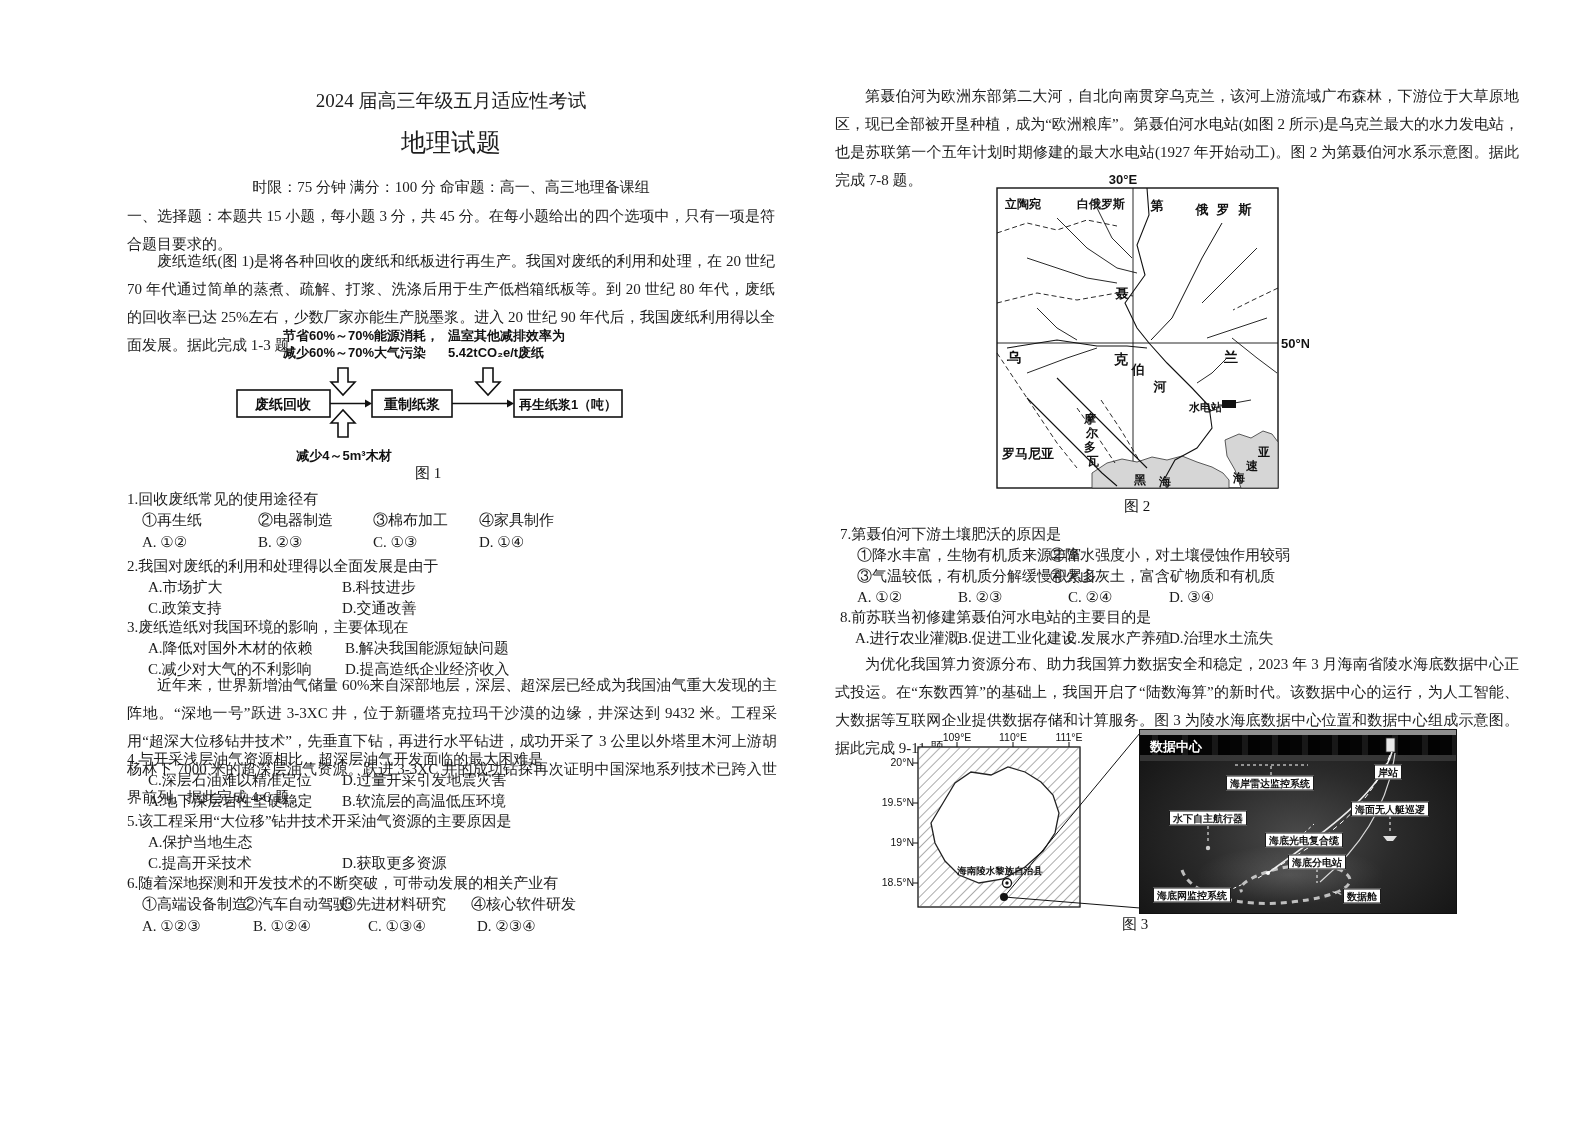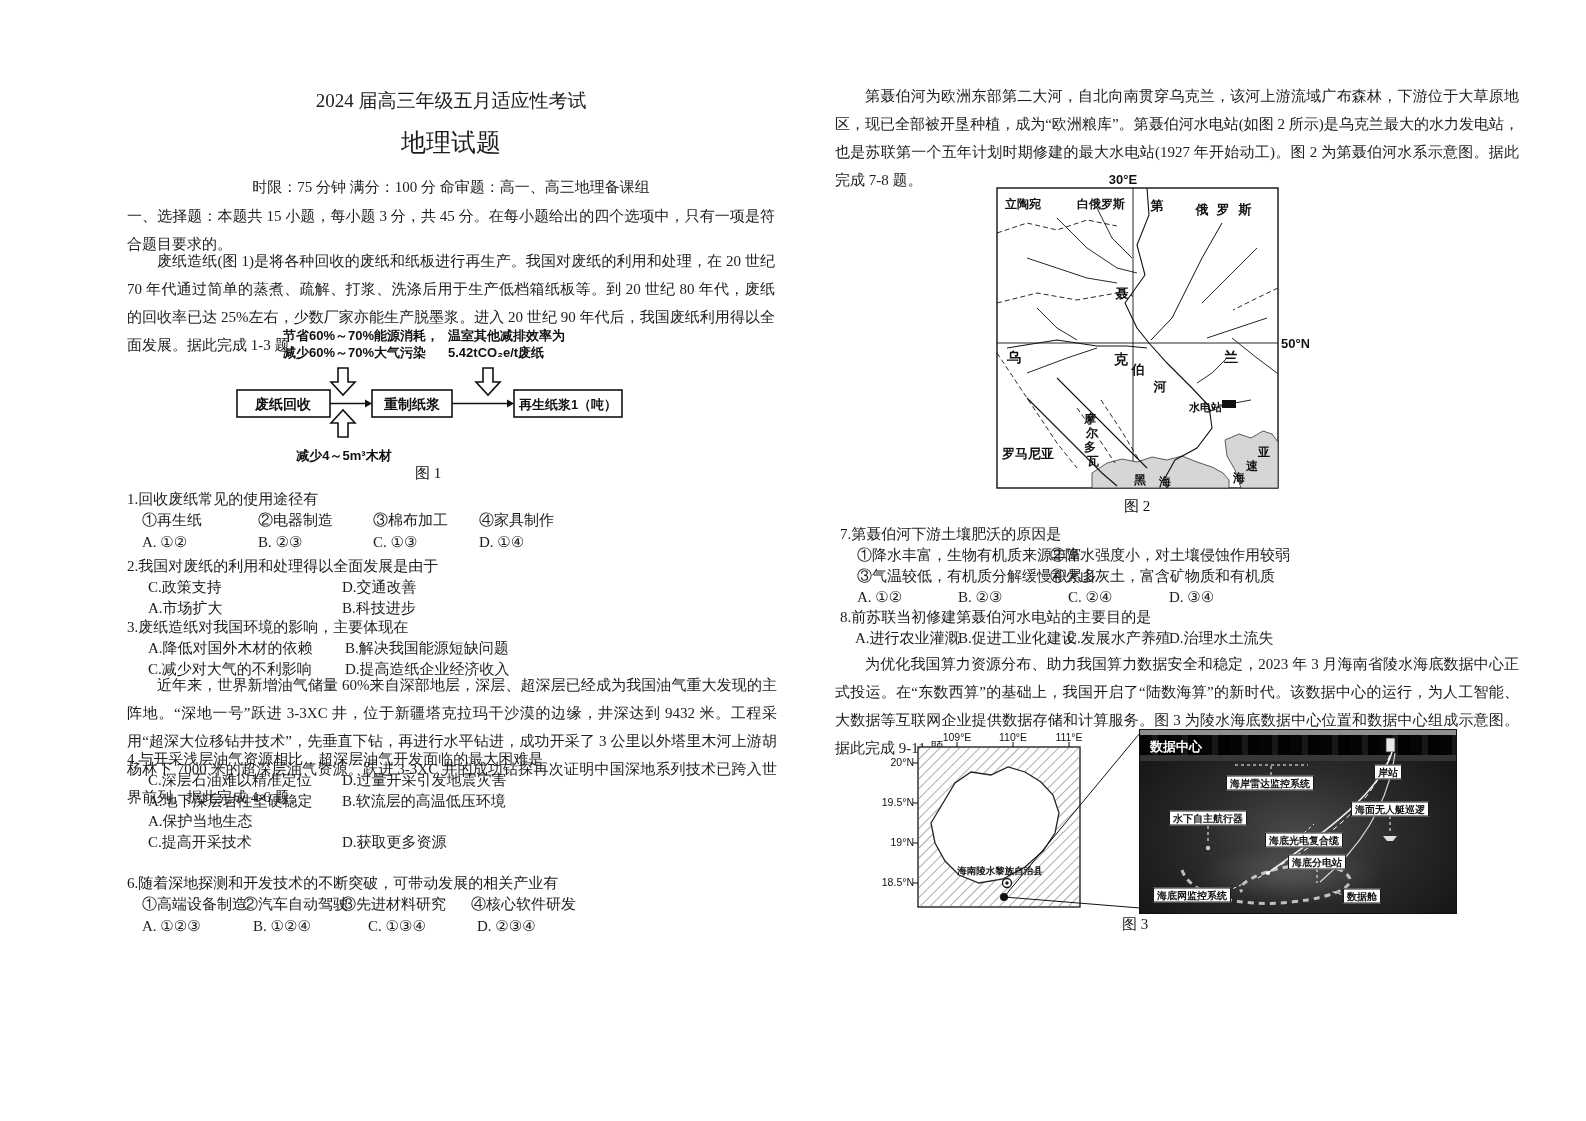--- a/index.html
+++ b/index.html
@@ -77,26 +77,26 @@
     <span class="cell">A. ①②</span>
     <span class="cell">B. ②③</span>
     <span class="cell">C. ①③</span>
     <span class="cell">D. ①④</span>
   </div>
 </div>
 
 <div class="abs qblock" style="left:127px;top:556px;width:648px;">
   <div class="qstem">2.我国对废纸的利用和处理得以全面发展是由于</div>
   <div class="row2" style="padding-left:21px;grid-template-columns:194px auto;height:21px;">
+    <span class="cell">A.市场扩大</span>
+    <span class="cell">B.科技进步</span>
+  </div>
+  <div class="row2" style="padding-left:21px;grid-template-columns:194px auto;height:21px;">
     <span class="cell">C.政策支持</span>
     <span class="cell">D.交通改善</span>
-  </div>
-  <div class="row2" style="padding-left:21px;grid-template-columns:194px auto;height:21px;">
-    <span class="cell">A.市场扩大</span>
-    <span class="cell">B.科技进步</span>
   </div>
 </div>
 
 <div class="abs qblock" style="left:127px;top:617px;width:648px;">
   <div class="qstem">3.废纸造纸对我国环境的影响，主要体现在</div>
   <div class="row2" style="padding-left:21px;grid-template-columns:197px auto;height:21px;">
     <span class="cell">A.降低对国外木材的依赖</span>
     <span class="cell">B.解决我国能源短缺问题</span>
   </div>
   <div class="row2" style="padding-left:21px;grid-template-columns:197px auto;height:21px;">
@@ -113,20 +113,21 @@
     <span class="cell">C.深层石油难以精准定位</span>
     <span class="cell">D.过量开采引发地震灾害</span>
   </div>
   <div class="row2" style="padding-left:21px;grid-template-columns:194px auto;height:21px;">
     <span class="cell">A.地下深层岩性坚硬稳定</span>
     <span class="cell">B.软流层的高温低压环境</span>
   </div>
 </div>
 
 <div class="abs qblock" style="left:127px;top:811px;width:648px;">
+  <div class="qstem">5.该工程采用“大位移”钻井技术开采油气资源的主要原因是</div>
   <div class="row2" style="padding-left:21px;grid-template-columns:194px auto;height:21px;">
     <span class="cell">A.保护当地生态</span>
   </div>
   <div class="row2" style="padding-left:21px;grid-template-columns:194px auto;height:21px;">
     <span class="cell">C.提高开采技术</span>
     <span class="cell">D.获取更多资源</span>
   </div>
 </div>
 
 <div class="abs qblock" style="left:127px;top:873px;width:648px;">

